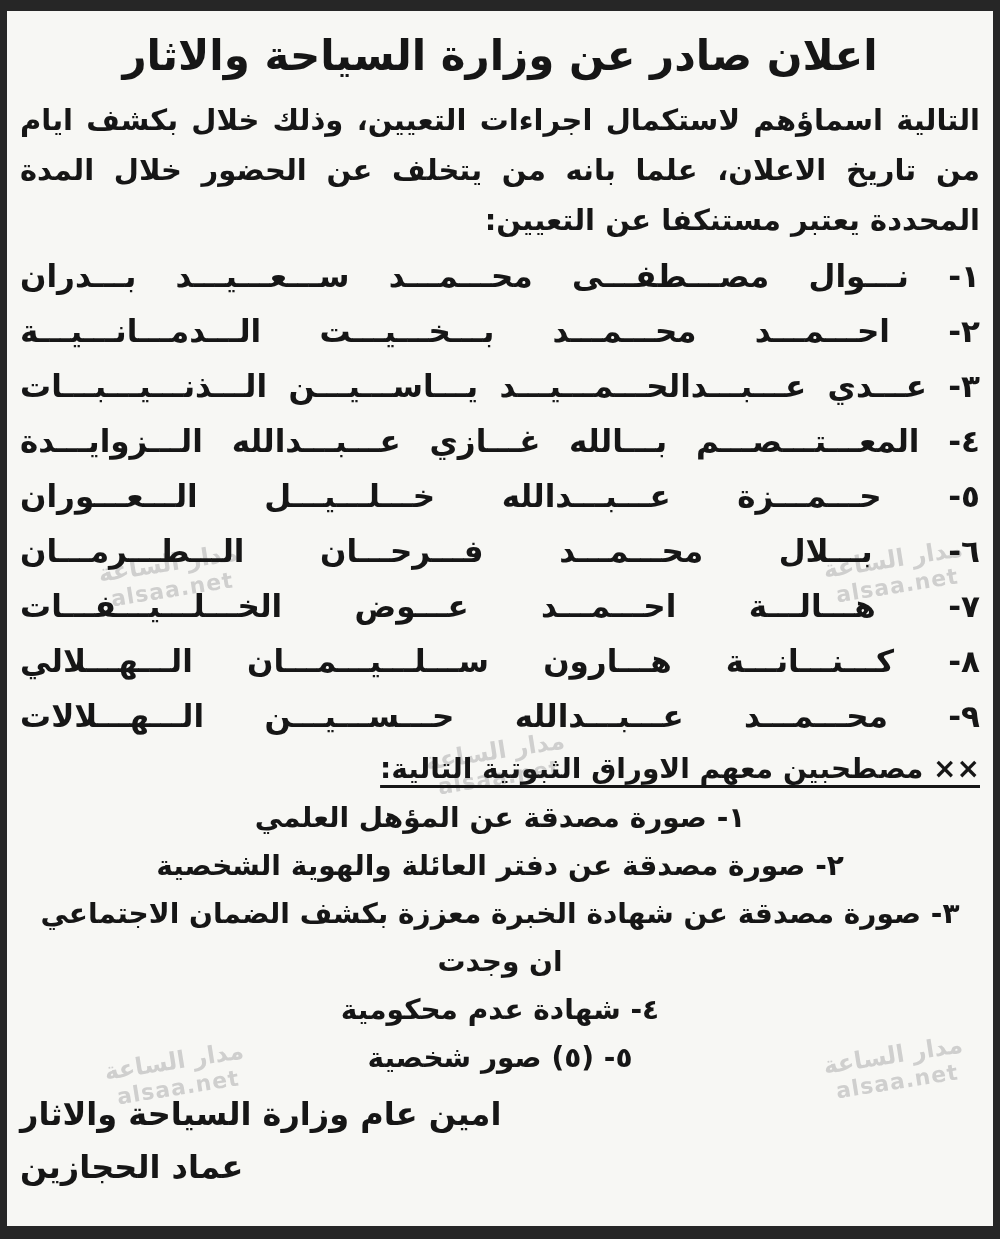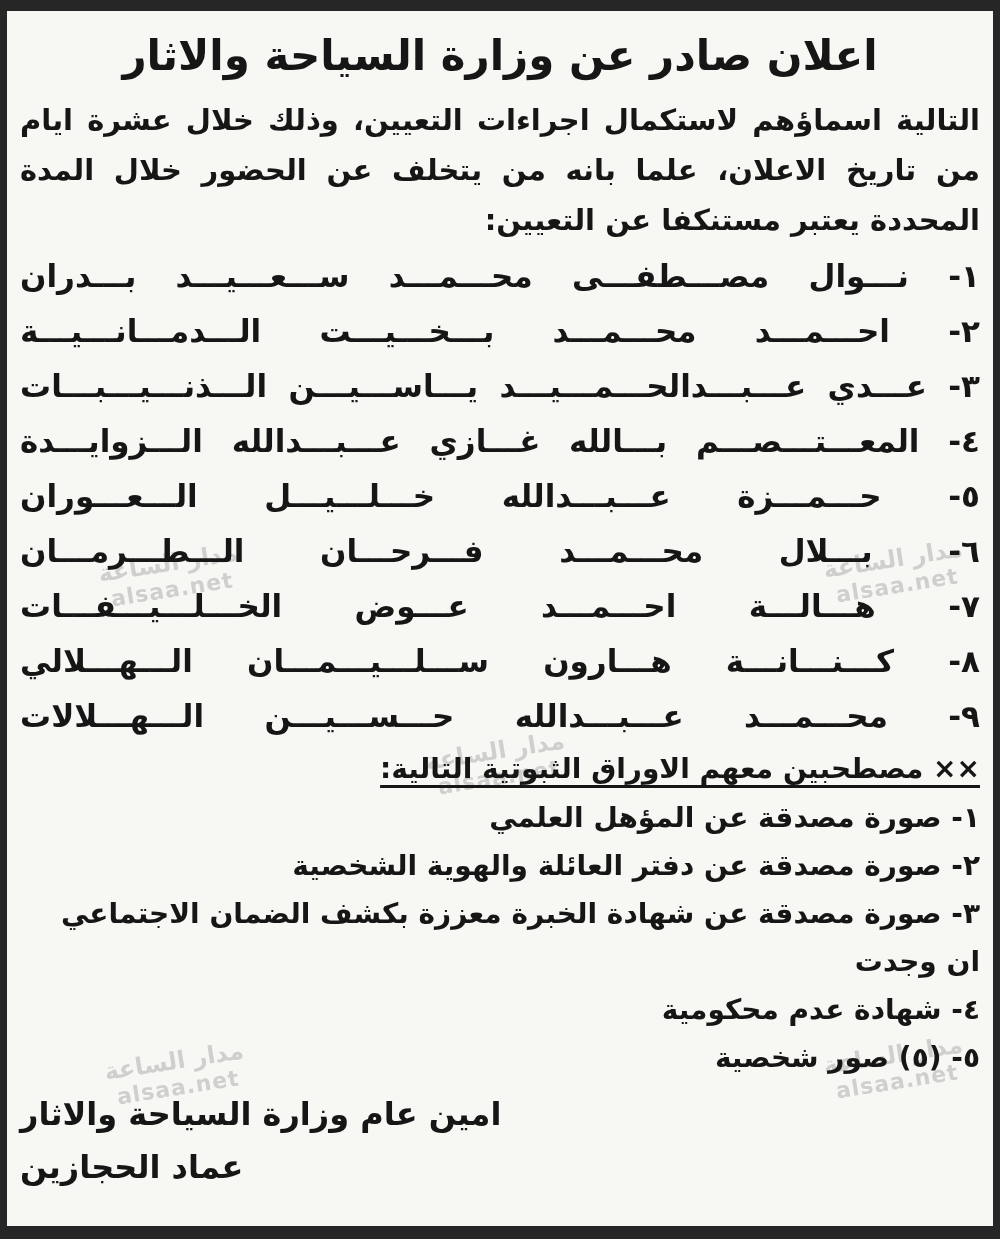--- a/index.html
+++ b/index.html
@@ -61,21 +61,21 @@
   .docs-heading span {
     text-decoration: underline;
     text-decoration-thickness: 2.5px;
     text-underline-offset: 7px;
   }
 
   .doc-line {
     font-size: 28px;
     height: 48px;
     line-height: 48px;
-    text-align: right;
+    text-align: center;
   }
 
   .signature { margin-top: 6px; }
   .sig-line {
     font-size: 32px;
     height: 53px;
     line-height: 53px;
     text-align: left;
   }
 
@@ -123,21 +123,21 @@
   <div class="watermark wm-e">
     <div class="wm-ar">مدار الساعة</div>
     <div class="wm-en">alsaa.net</div>
   </div>
 
   <div class="content">
 
     <div class="title">اعلان صادر عن وزارة السياحة والاثار</div>
 
     <div class="intro">
-      <div class="intro-line">التالية اسماؤهم لاستكمال اجراءات التعيين، وذلك خلال عشرة ايام</div>
+      <div class="intro-line">التالية اسماؤهم لاستكمال اجراءات التعيين، وذلك خلال بكشف ايام</div>
       <div class="intro-line">من تاريخ الاعلان، علما بانه من يتخلف عن الحضور خلال المدة</div>
       <div class="intro-line last">المحددة يعتبر مستنكفا عن التعيين:</div>
     </div>
 
     <div class="names">
       <div class="name-line">١- نـــوال مصـــطفـــى محـــمـــد ســـعـــيـــد بـــدران</div>
       <div class="name-line">٢- احـــمـــد محـــمـــد بـــخـــيـــت الـــدمـــانـــيـــة</div>
       <div class="name-line">٣- عـــدي عـــبـــدالحـــمـــيـــد يـــاســـيـــن الـــذنـــيـــبـــات</div>
       <div class="name-line">٤- المعـــتـــصـــم بـــالله غـــازي عـــبـــدالله الـــزوايـــدة</div>
       <div class="name-line">٥- حـــمـــزة عـــبـــدالله خـــلـــيـــل الـــعـــوران</div>

